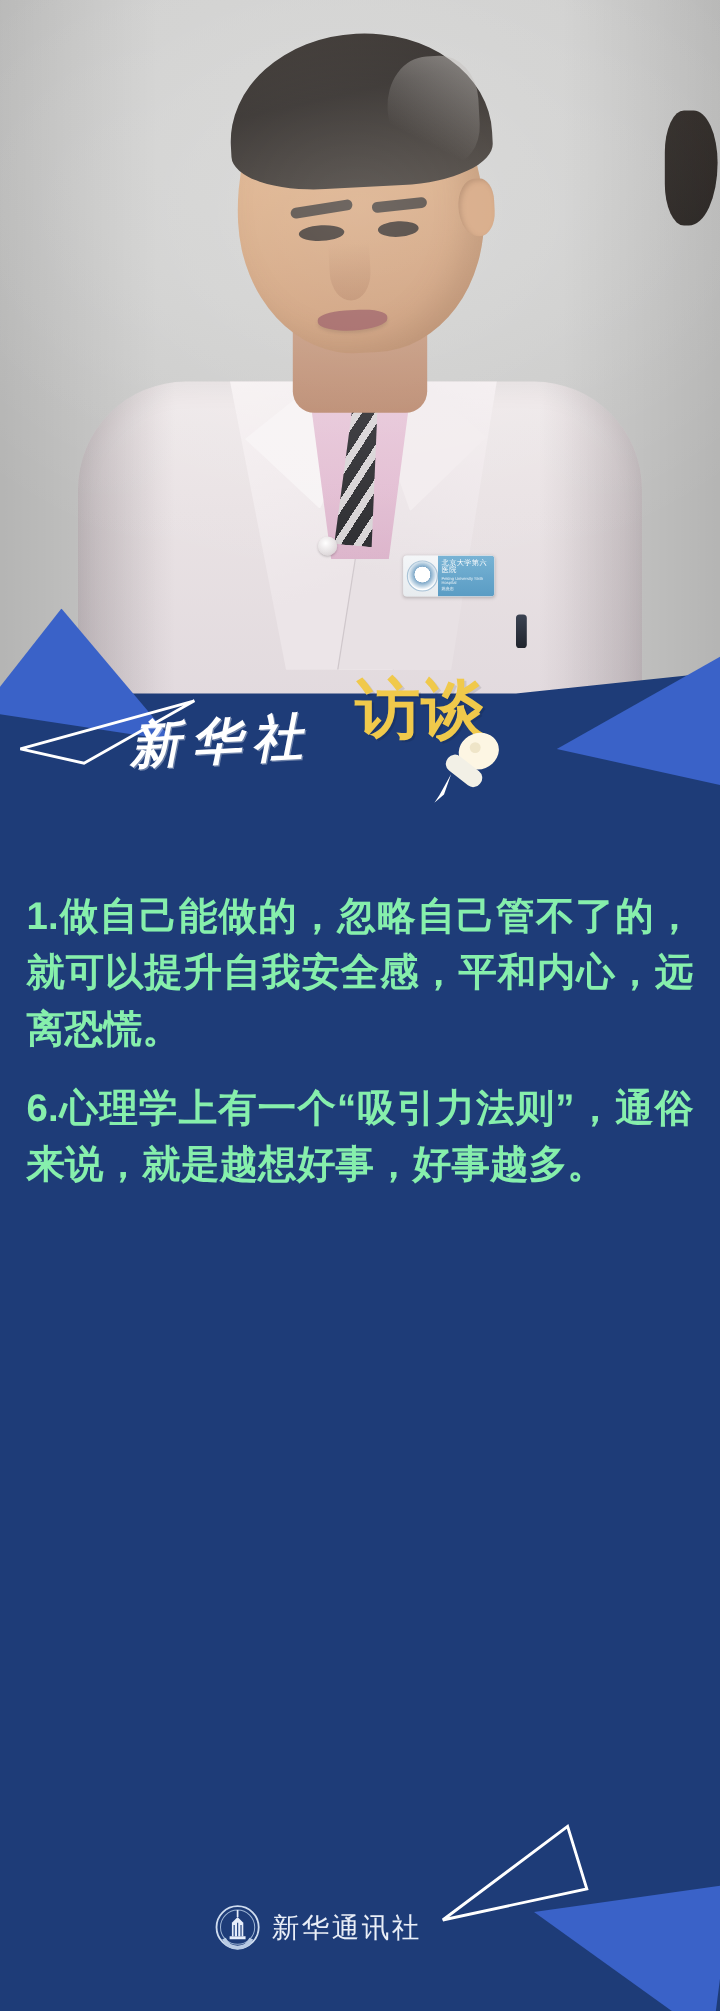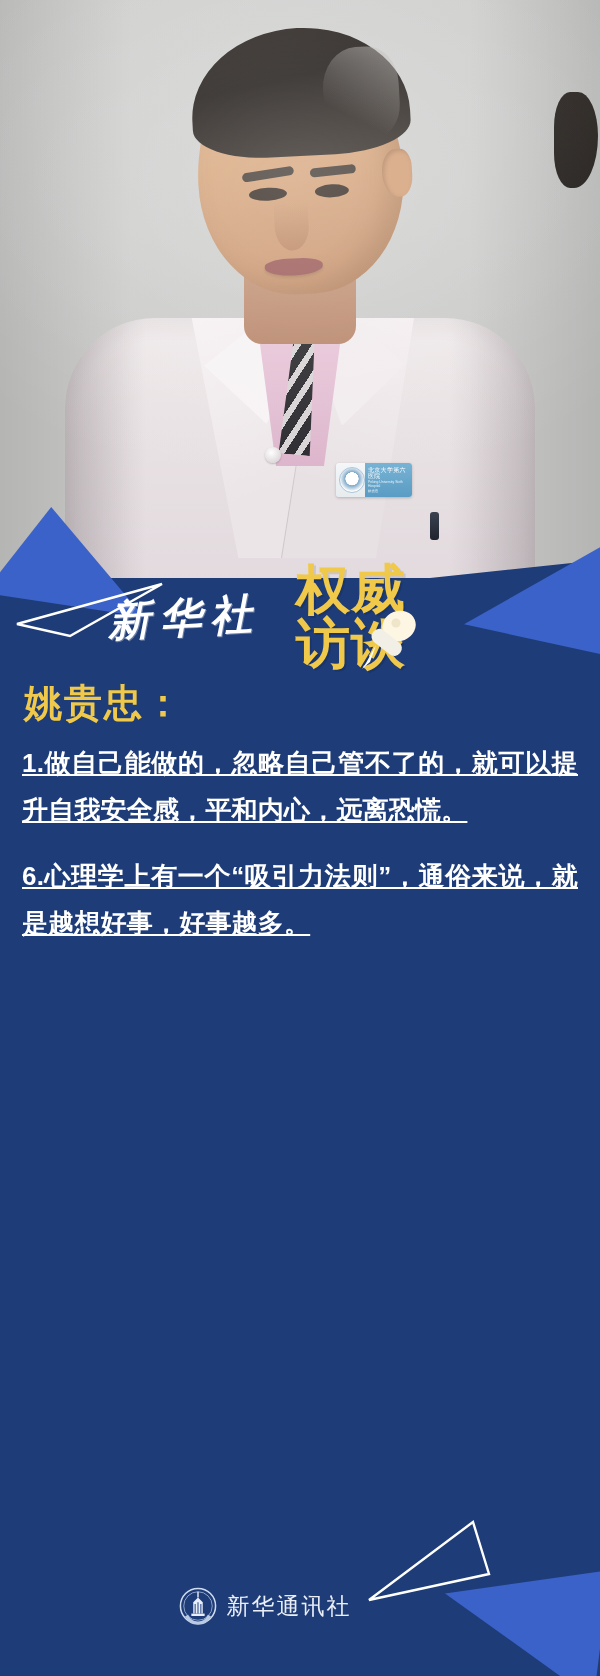--- a/index.html
+++ b/index.html
@@ -287,30 +287,29 @@
     position:absolute; left:24px; top:678px;
     font-size:38px; font-weight:900; color:#f0c94b;
     letter-spacing:2px;
     font-family:"Liberation Sans","DejaVu Sans",sans-serif;
   }
   .body-copy{
     position:absolute; left:22px; top:740px;
     width:556px;
   }
   .para{
-    color:#ffffff;
-    font-size:26px;
+    color:#86efac;
+    font-size:32px;
     font-weight:700;
     line-height:47px;
     letter-spacing:0.2px;
     margin-bottom:19px;
     text-align:justify;
     text-justify:inter-ideograph;
     font-family:"Liberation Sans","DejaVu Sans",sans-serif;
-    text-decoration:underline;
   }
 
   
   .footer{
     position:absolute; left:0; top:1578px;
     width:530px; height:56px;
     display:flex; align-items:center; justify-content:center;
     gap:10px;
   }
   .footer-logo{
@@ -387,33 +386,31 @@
     <svg width="160" height="110" viewBox="0 0 160 110">
       <polygon points="4,88 108,10 124,62" fill="none" stroke="#ffffff" stroke-width="2.4"></polygon>
     </svg>
   </div>
   <div class="tri-solid-br"></div>
 
   <div class="brand-row">
     <div class="xinhua-script">新华社</div>
 
     <div class="title-block">
-      <div class="title-line one">权威</div>
       <div class="title-line two">访谈</div>
 
       <svg class="mic" viewBox="0 0 72 62">
         <ellipse cx="45" cy="17" rx="17" ry="15" fill="#fdf6e3" transform="rotate(-22 45 17)"></ellipse>
         <rect x="16" y="26" width="34" height="15" rx="7" fill="#f2f0e6" transform="rotate(38 33 33)"></rect>
         <path d="M22 36 L12 54 L8 60 L16 53 Z" fill="#ffffff"></path>
         <circle cx="42" cy="14" r="4.5" fill="#e9dfbf" opacity="0.75"></circle>
       </svg>
     </div>
   </div>
 
-  <div class="speaker">姚贵忠：</div>
 
   <div class="body-copy">
     <p class="para">1.做自己能做的，忽略自己管不了的，就可以提升自我安全感，平和内心，远离恐慌。</p>
     <p class="para">6.心理学上有一个“吸引力法则”，通俗来说，就是越想好事，好事越多。</p>
   </div>
 
   <div class="footer">
     <svg class="footer-logo" viewBox="0 0 40 40">
       <circle cx="20" cy="20" r="18.5" fill="none" stroke="#cfdcef" stroke-width="1.6"></circle>
       <circle cx="20" cy="20" r="15" fill="none" stroke="#9db4d4" stroke-width="0.9"></circle>

